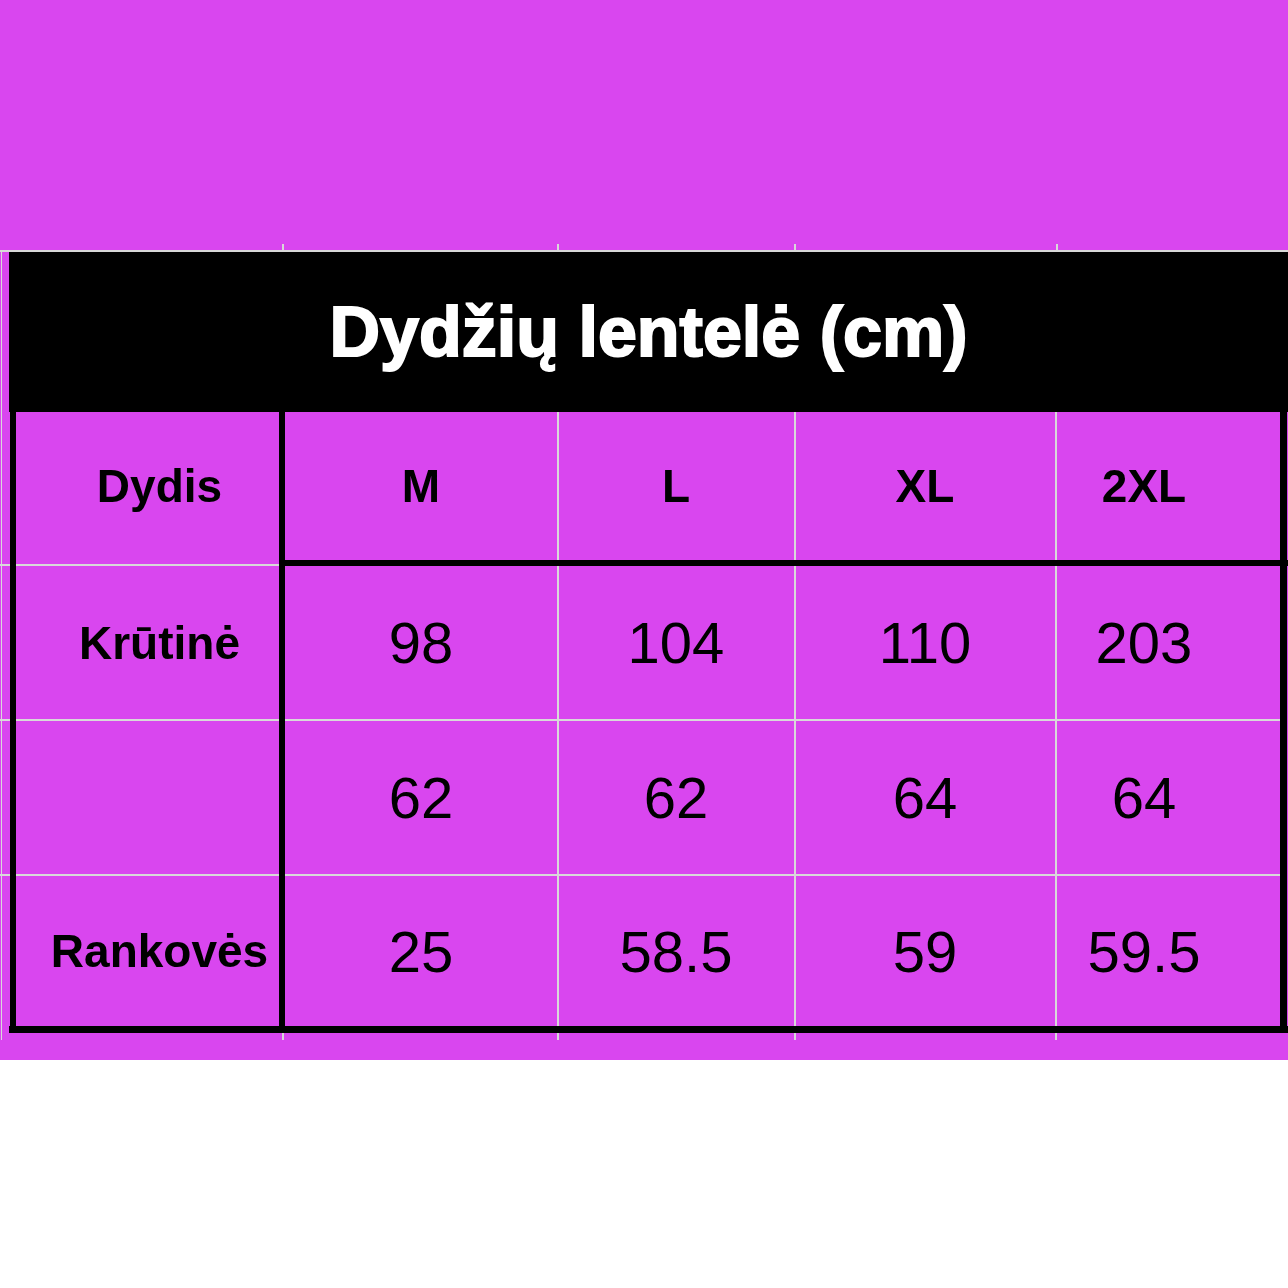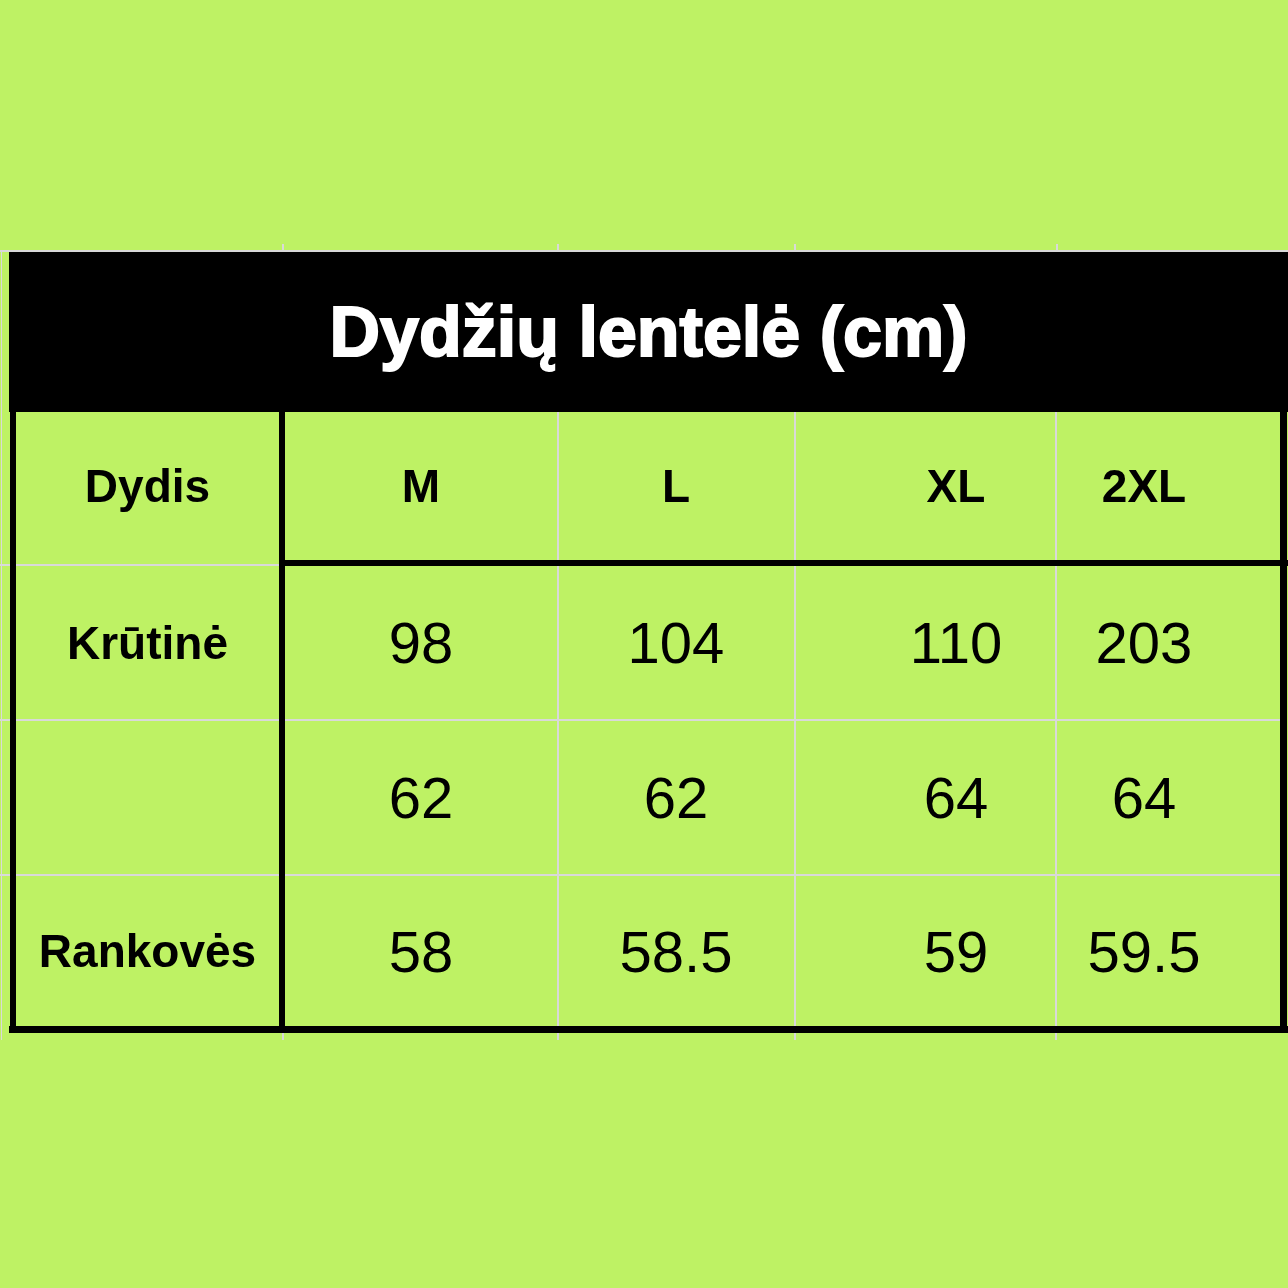--- a/index.html
+++ b/index.html
@@ -1,19 +1,19 @@
 <!DOCTYPE html>
 <html><head>
 <meta charset="utf-8">
 <style>
   html,body{margin:0;padding:0;background:#ffffff;}
   #page{
     position:relative;
-    width:1288px;height:1288px;
-    background:#bef264;
+    width:1288px;height:1060px;
+    background:#d946ef;
     overflow:hidden;
     font-family:"Liberation Sans","DejaVu Sans",sans-serif;
     color:#000000;
   }
   
   #banner{
     position:absolute;left:9px;top:252px;width:1279px;height:160px;
     background:#000000;
     display:flex;align-items:center;justify-content:center;
   }
@@ -32,24 +32,24 @@
   
   .cell{
     position:absolute;
     display:flex;align-items:center;justify-content:center;
     white-space:nowrap;
   }
   .hdr{font-weight:bold;font-size:46px;}
   .lbl{font-weight:bold;font-size:46px;}
   .val{font-weight:normal;font-size:58px;}
   
-  .c0{left:16px;width:263px;}
+  .c0{left:28px;width:263px;}
   .c1{left:285px;width:272px;}
   .c2{left:558px;width:236px;}
-  .c3{left:795px;width:260px;margin-left:31px;}
+  .c3{left:795px;width:260px;}
   .c4{left:1032px;width:224px;}
   
   .r0{top:412px;height:148px;}
   .r1{top:566px;height:153px;text-align:center;}
   .r2{top:721px;height:153px;}
   .r3{top:876px;height:150px;}
 </style>
 </head>
 <body>
 
@@ -92,18 +92,18 @@
   <div class="cell val c2 r1">104</div>
   <div class="cell val c3 r1">110</div>
   <div class="cell val c4 r1">203</div>
 
   <div class="cell val c1 r2">62</div>
   <div class="cell val c2 r2">62</div>
   <div class="cell val c3 r2">64</div>
   <div class="cell val c4 r2">64</div>
 
   <div class="cell lbl c0 r3">Rankovės</div>
-  <div class="cell val c1 r3">58</div>
+  <div class="cell val c1 r3">25</div>
   <div class="cell val c2 r3">58.5</div>
   <div class="cell val c3 r3">59</div>
   <div class="cell val c4 r3">59.5</div>
 
 </div>
 
 </body></html>

